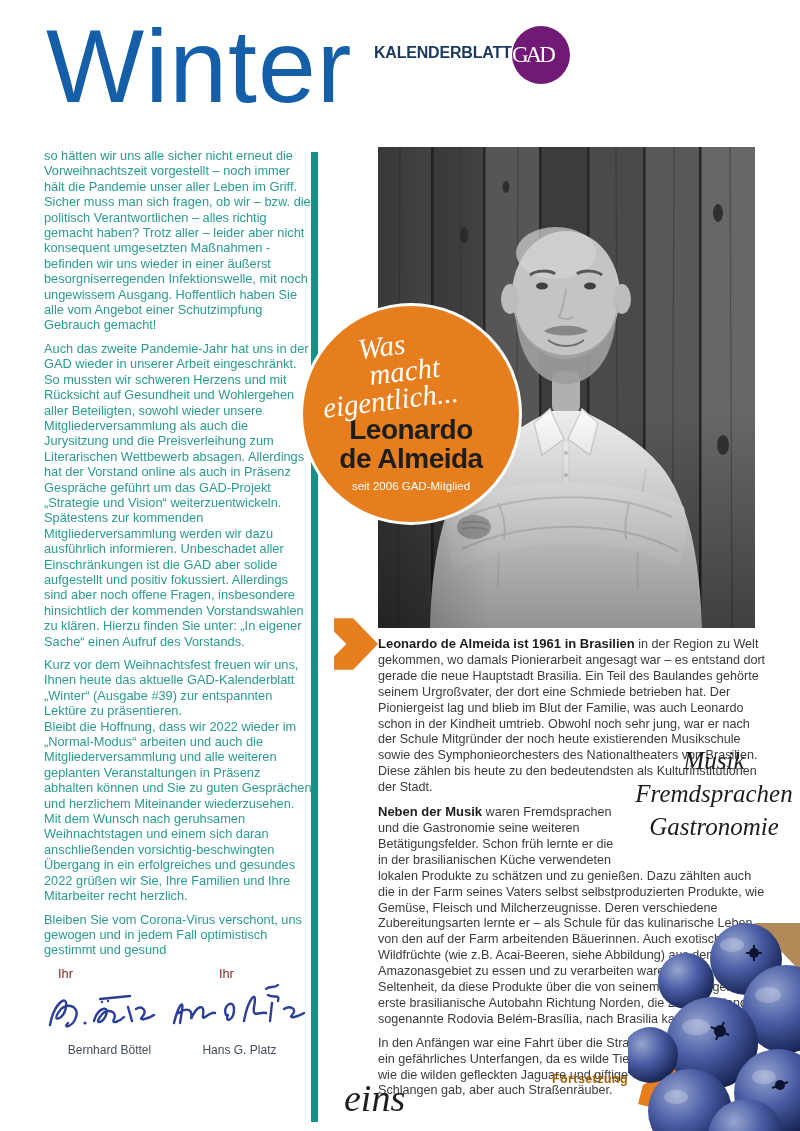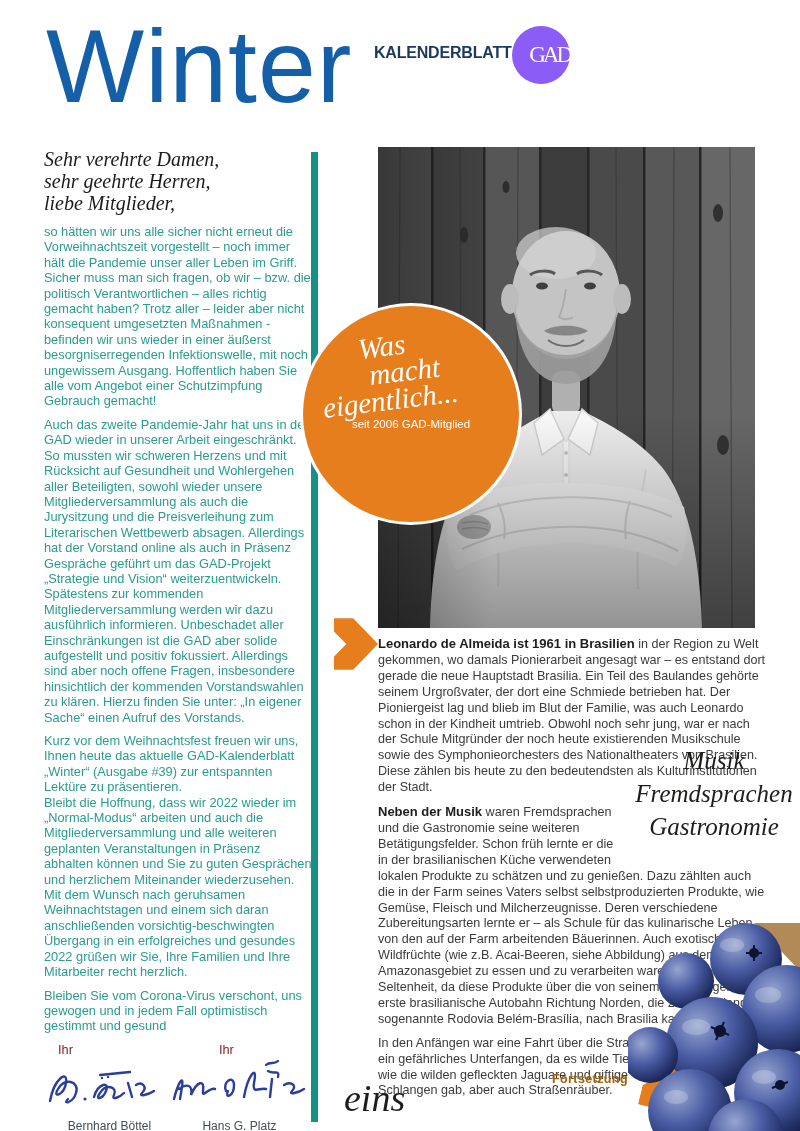--- a/index.html
+++ b/index.html
@@ -6,21 +6,21 @@
   .page{position:relative;width:800px;height:1131px;background:#fff;overflow:hidden;
         font-family:"Liberation Sans",sans-serif;margin:0 auto;}
 
   
   .title-winter{position:absolute;left:46px;top:14px;font-size:104px;line-height:1;
       font-weight:400;color:#155fa9;letter-spacing:1px;}
   .kicker{position:absolute;left:374px;top:44px;font-size:16px;font-weight:700;
       color:#1c3a60;letter-spacing:-0.2px;}
   .year{position:absolute;left:371px;top:60px;font-size:56px;line-height:1;color:#155fa9;}
   .logo{position:absolute;left:512px;top:26px;width:58px;height:58px;border-radius:50%;
-      background:#8b5cf6;display:flex;align-items:center;justify-content:flex-end;}
+      background:#701a75;display:flex;align-items:center;justify-content:flex-start;}
   .logo span{color:#fff;font-family:"Liberation Serif",serif;font-size:23px;
       letter-spacing:-3px;font-weight:400;}
   .issue{position:absolute;left:586px;top:10px;font-size:110px;line-height:1;
       font-weight:800;color:#155fa9;letter-spacing:-6px;}
 
   
   .teal-bar{position:absolute;left:311px;top:152px;width:7px;height:970px;background:#179088;}
 
   
   .letter{position:absolute;left:44px;top:148px;width:268px;}
@@ -87,25 +87,20 @@
 
   <div class="title-winter">Winter</div>
   <div class="kicker">KALENDERBLATT</div>
   <div class="logo">
     <span>GAD</span>
   </div>
 
   <div class="teal-bar"></div>
 
   <div class="letter">
-    <div class="salutation">
-      <div>Sehr verehrte Damen,</div>
-      <div>sehr geehrte Herren,</div>
-      <div>liebe Mitglieder,</div>
-    </div>
     <p>so hätten wir uns alle sicher nicht erneut die Vorweihnachtszeit vorgestellt – noch immer hält die Pandemie unser aller Leben im Griff.  Sicher muss man sich fragen, ob wir – bzw. die politisch Verantwortlichen – alles richtig gemacht haben? Trotz aller – leider aber nicht konsequent umgesetzten Maßnahmen - befinden wir uns wieder in einer äußerst besorgniserregenden Infektionswelle, mit noch ungewissem Ausgang. Hoffentlich haben Sie alle vom Angebot einer Schutzimpfung Gebrauch gemacht!</p>
     <p>Auch das zweite Pandemie-Jahr hat uns in der GAD wieder in unserer Arbeit eingeschränkt. So mussten wir schweren Herzens und mit Rücksicht auf Gesundheit und Wohlergehen aller Beteiligten, sowohl wieder unsere Mitgliederversammlung als auch die Jurysitzung und die Preisverleihung zum Literarischen Wettbewerb absagen. Allerdings hat der Vorstand online als auch in Präsenz Gespräche geführt um das GAD-Projekt „Strategie und Vision“ weiterzuentwickeln. Spätestens zur kommenden Mitgliederversammlung werden wir dazu ausführlich informieren. Unbeschadet aller Einschränkungen ist die GAD aber solide aufgestellt und positiv fokussiert. Allerdings sind aber noch offene Fragen, insbesondere hinsichtlich der kommenden Vorstandswahlen zu klären. Hierzu finden Sie unter: „In eigener Sache“ einen Aufruf des Vorstands.</p>
     <p>Kurz vor dem Weihnachtsfest freuen wir uns, Ihnen heute das aktuelle GAD-Kalenderblatt „Winter“ (Ausgabe #39) zur entspannten Lektüre zu präsentieren.
 Bleibt die Hoffnung, dass wir 2022 wieder im „Normal-Modus“ arbeiten und auch die Mitgliederversammlung und alle weiteren geplanten Veranstaltungen in Präsenz abhalten können und Sie zu guten Gesprächen und herzlichem Miteinander wiederzusehen. Mit dem Wunsch nach geruhsamen Weihnachtstagen und einem sich daran anschließenden vorsichtig-beschwingten Übergang in ein erfolgreiches und gesundes 2022 grüßen wir Sie, Ihre Familien und Ihre Mitarbeiter recht herzlich.</p>
     <p>Bleiben Sie vom Corona-Virus verschont, uns gewogen und in jedem Fall optimistisch gestimmt und gesund</p>
 
     <div class="ihr-row">
       <span class="ihr-left">Ihr</span>
       <span class="ihr-right">Ihr</span>
     </div>
@@ -229,20 +224,24 @@
     <rect x="0" y="0" width="377" height="481" fill="url(#vig)"></rect>
     <rect x="0" y="0" width="377" height="481" fill="url(#vigL)"></rect>
   </svg>
 
   <div class="badge">
     <div class="badge-q">
       <div class="q1">Was</div>
       <div class="q2">macht</div>
       <div class="q3">eigentlich...</div>
     </div>
+    <div class="badge-name">
+      <div>Leonardo</div>
+      <div>de Almeida</div>
+    </div>
     <div class="badge-member">seit 2006 GAD-Mitglied</div>
   </div>
 
   <svg class="chev-article" viewBox="0 0 46 54">
     <path d="M0,0 L20,0 L46,27 L20,54 L0,54 L0,40 L13,27 L0,14 Z" fill="#e67e1e"></path>
   </svg>
 
   <div class="article">
     <p><span class="lead">Leonardo de Almeida ist 1961 in Brasilien</span><span> in der Region zu Welt gekommen, wo damals Pionierarbeit angesagt war – es entstand dort gerade die neue Hauptstadt Brasilia. Ein Teil des Baulandes gehörte seinem Urgroßvater, der dort eine Schmiede betrieben hat. Der Pioniergeist lag und blieb im Blut der Familie, was auch Leonardo schon in der Kindheit umtrieb. Obwohl noch sehr jung, war er nach der Schule Mitgründer der noch heute existierenden Musikschule sowie des Symphonieorchesters des Nationaltheaters von Brasilien. Diese zählen bis heute zu den bedeutendsten als Kulturinstitutionen der Stadt.</span></p>
     <div class="spacer-pull"></div>

